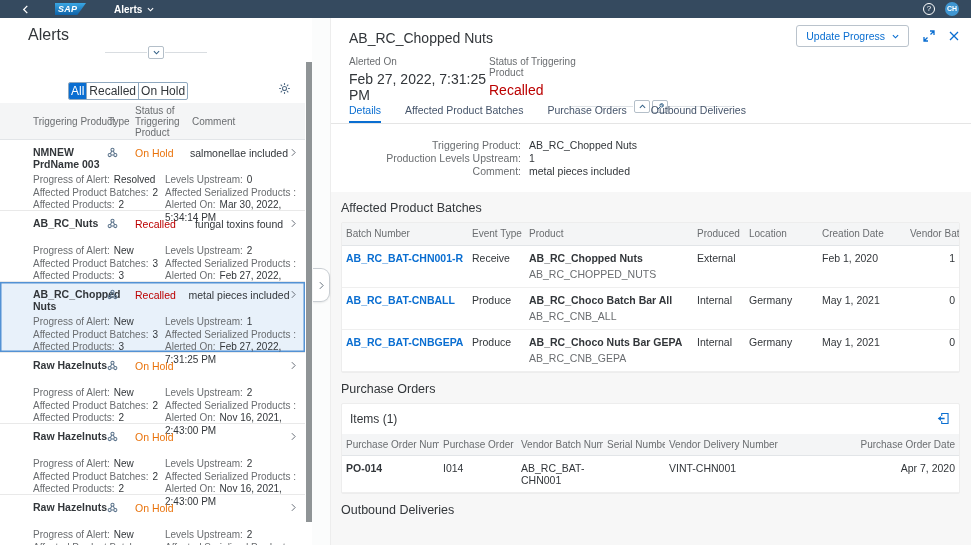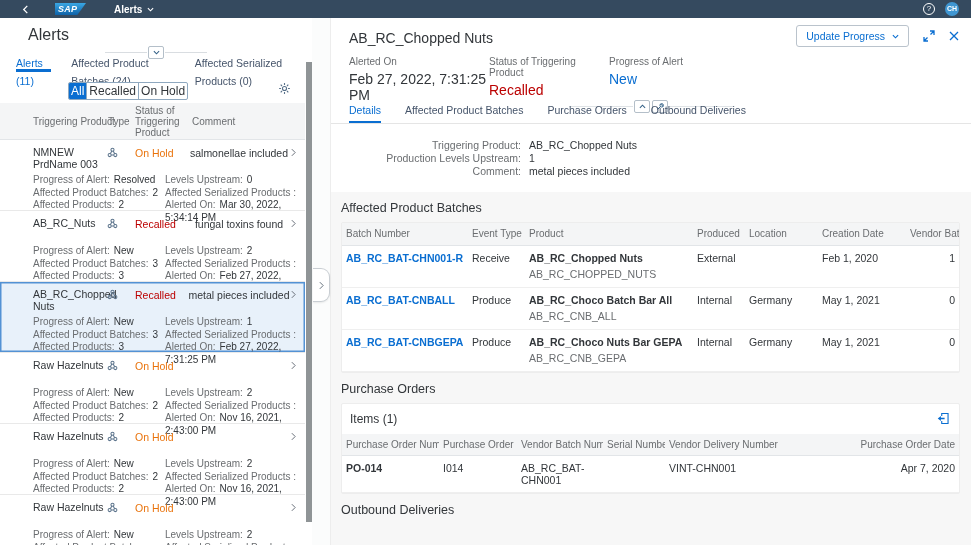--- a/index.html
+++ b/index.html
@@ -31,21 +31,21 @@
   .seg.sel { background:#0a6ed1; color:#fff; }
   .gear { position:absolute; right:14px; top:4px; cursor:pointer; }
 
   .m-thead { position:absolute; left:0; top:85px; width:305px; height:37px; background:#f4f5f6; border-bottom:1px solid #e2e5e8; }
   .mth { position:absolute; font-size:10px; color:#6a6d70; }
   .m-rows { position:absolute; left:0; top:122px; width:305px; bottom:-200px; }
 
   .a-row { position:relative; height:71px; border-bottom:1px solid #e9e9e9; padding-top:6px; cursor:pointer; }
   .a-row.sel { background:#e8f1fa; box-shadow:inset 0 0 0 1.5px #5392d4; }
   .ar-main { position:relative; height:24px; }
-  .ar-product { position:absolute; left:33px; top:1px; width:82px; font-weight:400; font-size:10.5px; line-height:11.5px; }
+  .ar-product { position:absolute; left:33px; top:1px; width:82px; font-weight:700; font-size:10.5px; line-height:11.5px; }
   .ar-type { position:absolute; left:107px; top:1px; }
   .ar-status { position:absolute; left:135px; top:1px; font-size:10.5px; }
   .ar-comment { position:absolute; left:188px; top:1px; width:102px; text-align:center; font-size:10.5px; }
   .ar-nav { position:absolute; right:9px; top:1px; }
   .ar-sub { margin:4px 0 0 33px; display:grid; grid-template-columns:132px auto; font-size:10px; line-height:12.5px; }
   .lbl { color:#6a6d70; }
   .val { color:#32363a; margin-left:4px; }
 
   .neg { color:#bb0000; }
   .crit { color:#e9730c; }
@@ -119,25 +119,20 @@
   <div class="m-collapse">
     <span class="line"></span>
     <span class="cbox">
       <svg width="7" height="5" viewBox="0 0 8 5" fill="none" stroke="#346187" stroke-width="1.2">
           <path d="M1 1l3 3 3-3"></path>
         </svg>
     </span>
     <span class="line"></span>
   </div>
 
-  <div class="m-tabs">
-      <div class="m-tab sel">Alerts (11)</div>
-      <div class="m-tab">Affected Product Batches (24)</div>
-      <div class="m-tab">Affected Serialized Products (0)</div>
-    </div>
 
   <div class="m-toolbar">
     <div class="segmented">
         <div class="seg sel">All</div>
         <div class="seg">Recalled</div>
         <div class="seg">On Hold</div>
       </div>
     <span class="gear">
       <svg width="13" height="13" viewBox="0 0 14 14" fill="none" stroke="#5b738b" stroke-width="1.2">
           <circle cx="7" cy="7" r="2.2"></circle>
@@ -356,24 +351,20 @@
     </div>
 
     <div class="d-kpis">
       <div class="kpi k1">
         <div class="k-label">Alerted On</div>
         <div class="k-value">Feb 27, 2022, 7:31:25 PM</div>
       </div>
       <div class="kpi k2">
         <div class="k-label">Status of Triggering Product</div>
         <div class="k-value neg">Recalled</div>
-      </div>
-      <div class="kpi">
-        <div class="k-label">Progress of Alert</div>
-        <div class="k-value acc">New</div>
       </div>
     </div>
 
     <div class="d-collapse">
       <span class="line"></span>
       <span class="cbox">
         <svg width="7" height="5" viewBox="0 0 8 5" fill="none" stroke="#346187" stroke-width="1.2">
             <path d="M1 4l3-3 3 3"></path>
           </svg>
       </span>

